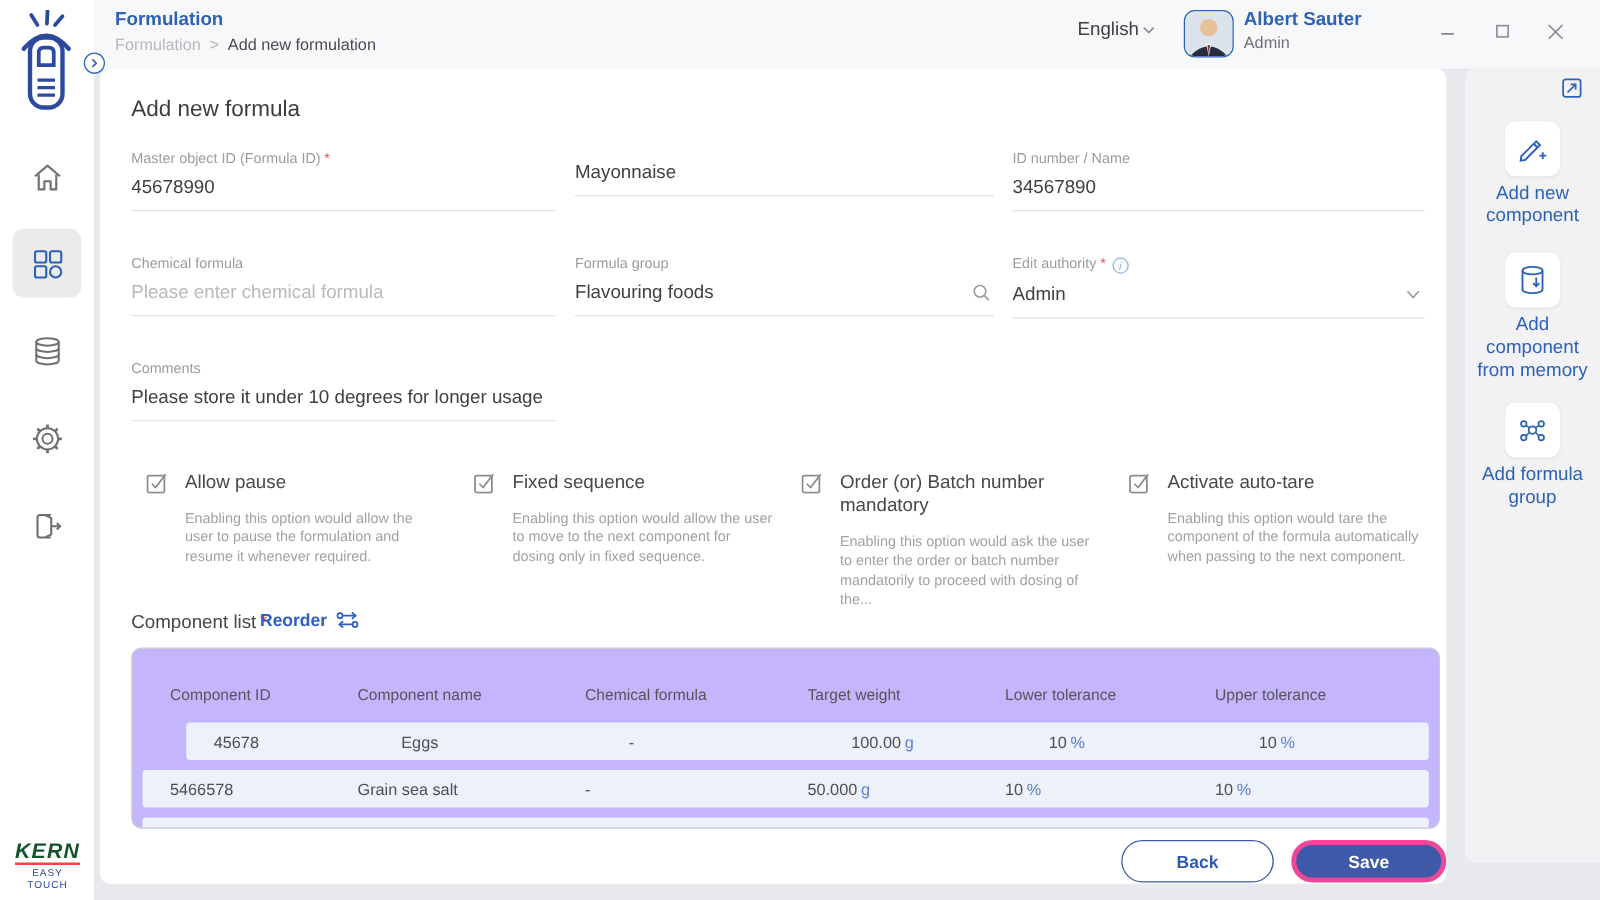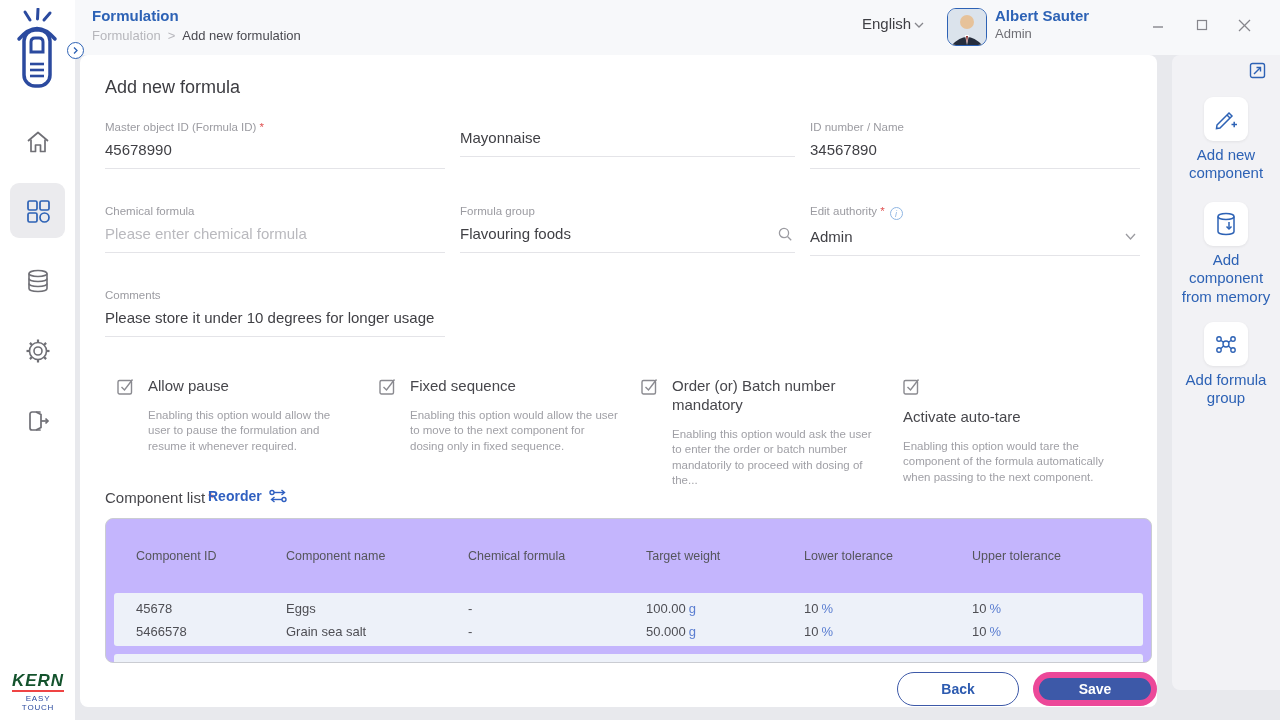--- a/index.html
+++ b/index.html
@@ -55,21 +55,21 @@
   .thead { position:absolute; top:0; left:0; right:0; height:51px; }
   .th { position:absolute; top:30px; font-size:12.5px; color:#55555b; }
   .trow { position:absolute; left:8px; right:8px; height:30px; background:#edf1f9; border-radius:3px; cursor:pointer; }
   .td { position:absolute; top:8px; font-size:13px; color:#4e4e54; }
   .unit { color:#5b7ed1; margin-left:3px; }
   .c0{left:30px;} .c1{left:180px;} .c2{left:362px;} .c3{left:540px;} .c4{left:698px;} .c5{left:866px;}
   .r0{left:22px;} .r1{left:172px;} .r2{left:354px;} .r3{left:532px;} .r4{left:690px;} .r5{left:858px;}
 
   .btn { position:absolute; top:617px; height:34px; border-radius:17px; font-size:14px; font-weight:bold; display:flex; align-items:center; justify-content:center; cursor:pointer; font-family:"Liberation Sans", sans-serif; }
   .btn-back { left:817px; width:122px; background:#ffffff; border:1px solid #3d59a8; color:#2d5bb0; }
-  .btn-save { left:953px; width:124px; background:#3d59a8; border:6px solid #ec4899; color:#ffffff; }
+  .btn-save { left:953px; width:124px; background:#3d59a8; border:4px solid #ec4899; color:#ffffff; }
 
   
   .rpanel { position:absolute; left:1172px; top:55px; width:108px; height:635px; background:#f2f2f5; border-radius:8px 0 0 8px; }
   .expand-btn { position:absolute; left:77px; top:7px; width:17px; height:17px; cursor:pointer; }
   .ritem { position:absolute; left:0; width:108px; text-align:center; cursor:pointer; }
   .ricon { width:44px; height:44px; margin:0 auto; background:#ffffff; border-radius:9px; box-shadow:0 1px 3px rgba(0,0,0,0.07); display:flex; align-items:center; justify-content:center; }
   .rlabel { margin-top:5px; font-size:15px; color:#2d62b5; line-height:1.22; padding:0 4px; }
 </style>
 </head>
 <body>
@@ -180,21 +180,21 @@
     <div class="chk" style="left:299px; top:322px; width:255px;">
       <svg width="18" height="18" viewBox="0 0 18 18">
           <rect x="1" y="3.5" width="13.5" height="13.5" rx="1.5" fill="none" stroke="#8a8a90" stroke-width="1.4"></rect>
           <polyline points="4.5,10 7.5,13 15.5,2.5" fill="none" stroke="#8a8a90" stroke-width="1.4"></polyline>
         </svg>
       <div>
         <div class="chk-title" style="width:200px;">Fixed sequence</div>
         <div class="chk-desc" style="width:210px;">Enabling this option would allow the user to move to the next component for dosing only in fixed sequence.</div>
       </div>
     </div>
-    <div class="chk" style="left:823px; top:322px; width:245px;flex-direction:column;">
+    <div class="chk" style="left:823px; top:322px; width:245px;">
       <svg width="18" height="18" viewBox="0 0 18 18">
           <rect x="1" y="3.5" width="13.5" height="13.5" rx="1.5" fill="none" stroke="#8a8a90" stroke-width="1.4"></rect>
           <polyline points="4.5,10 7.5,13 15.5,2.5" fill="none" stroke="#8a8a90" stroke-width="1.4"></polyline>
         </svg>
       <div>
         <div class="chk-title" style="width:200px;">Activate auto-tare</div>
         <div class="chk-desc" style="width:205px;">Enabling this option would tare the component of the formula automatically when passing to the next component.</div>
       </div>
     </div>
 
@@ -214,21 +214,21 @@
     <div class="comp-table">
       <div class="thead">
         <span class="th c0">Component ID</span>
         <span class="th c1">Component name</span>
         <span class="th c2">Chemical formula</span>
         <span class="th c3">Target weight</span>
         <span class="th c4">Lower tolerance</span>
         <span class="th c5">Upper tolerance</span>
       </div>
 
-      <div class="trow" style="top:74px;">
+      <div class="trow" style="top:59px;margin-left:35px;">
         <span class="td r0">45678</span>
         <span class="td r1">Eggs</span>
         <span class="td r2">-</span>
         <span class="td r3"><span>100.00</span><span class="unit">g</span></span>
         <span class="td r4"><span>10</span><span class="unit">%</span></span>
         <span class="td r5"><span>10</span><span class="unit">%</span></span>
       </div>
 
       <div class="trow" style="top:97px;">
         <span class="td r0">5466578</span>

